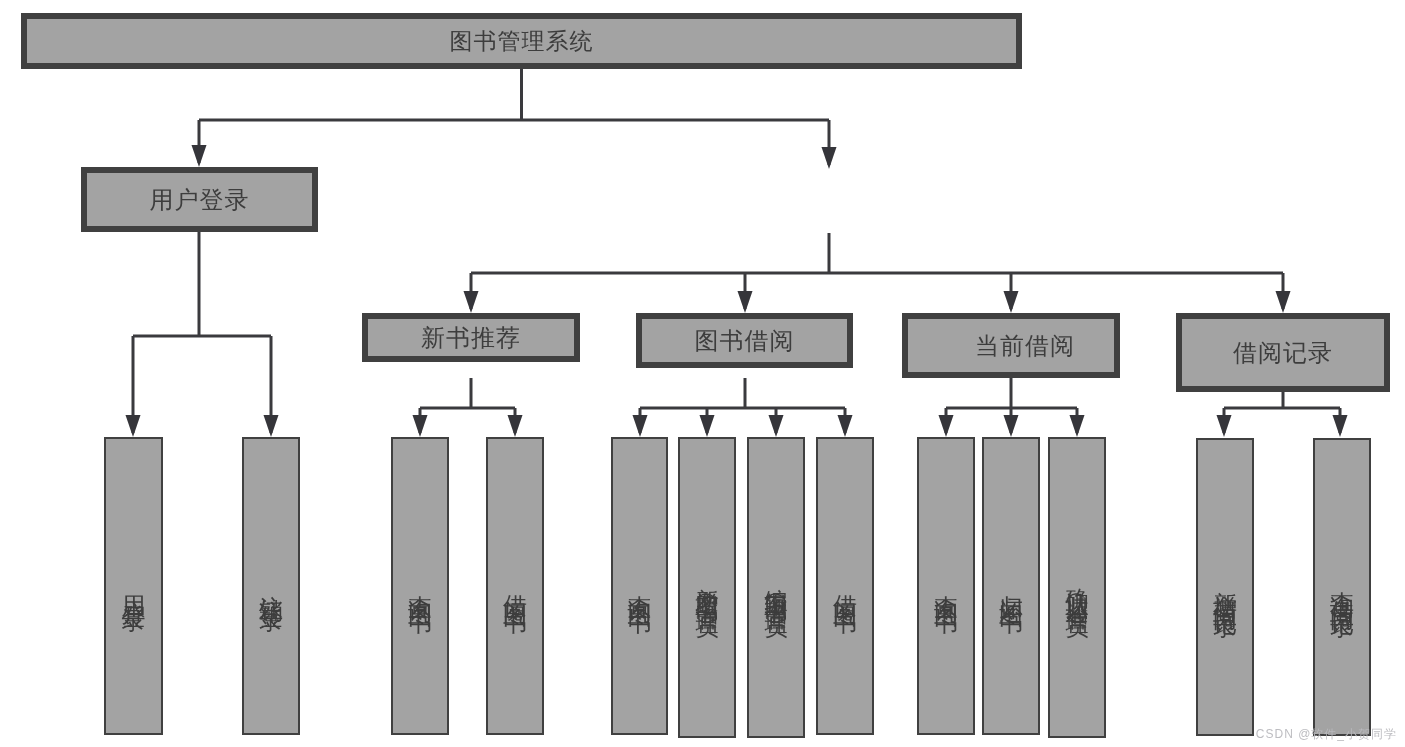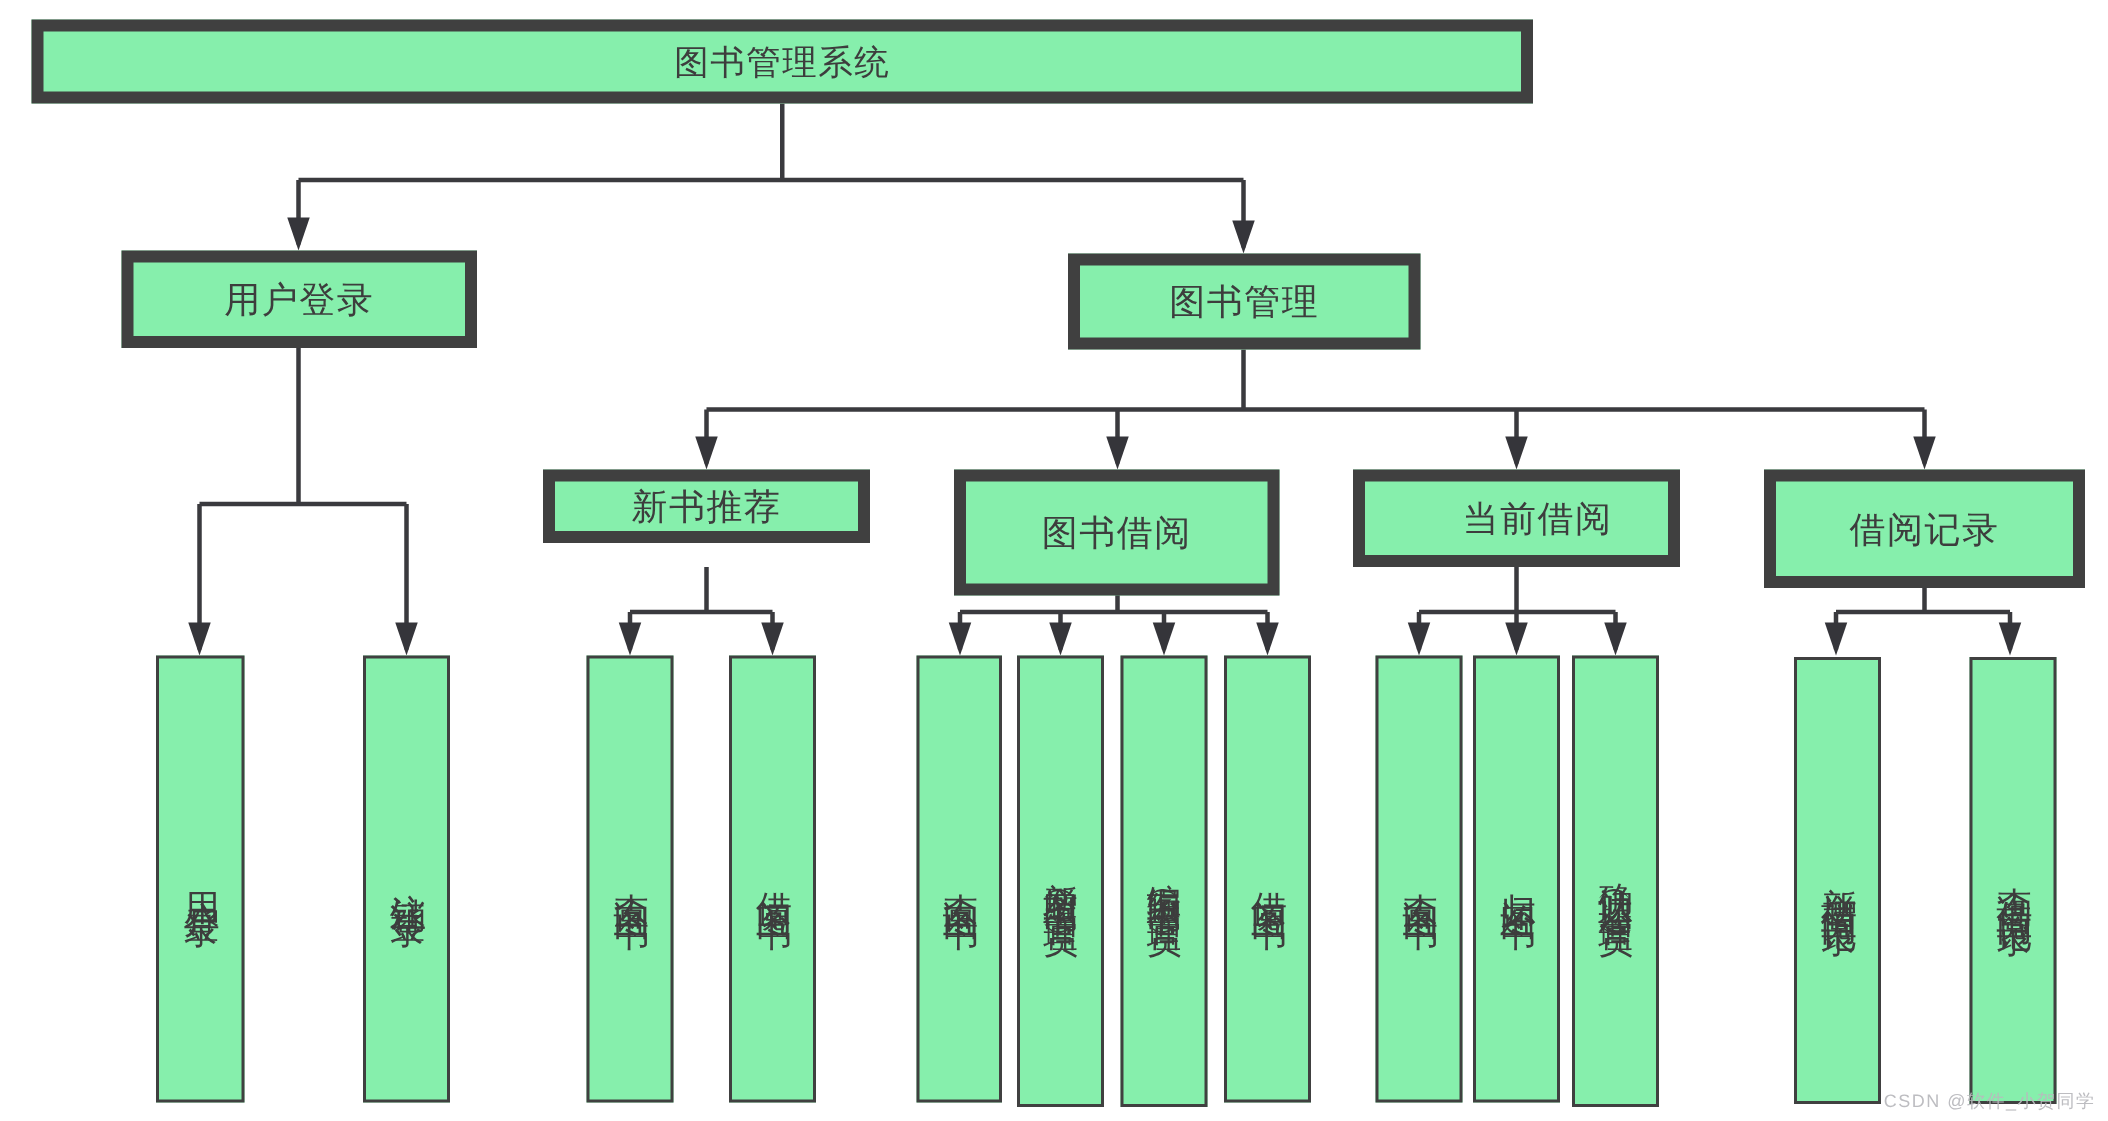--- a/index.html
+++ b/index.html
@@ -23,22 +23,22 @@
     stroke-width: 3;
     fill: none;
   }
   svg.connectors polygon {
     fill: #35353a;
     stroke: none;
   }
   .node {
     position: absolute;
     box-sizing: border-box;
-    border: 8px solid #404040;
-    background: #86efac;
+    border: 6px solid #404040;
+    background: #a3a3a3;
     display: flex;
     align-items: center;
     justify-content: center;
     z-index: 2;
     font-size: 24px;
     letter-spacing: 1px;
     text-align: left;
   }
   .node.root { font-size: 23px; }
   .node.leaf {
@@ -98,24 +98,23 @@
     <polygon points="1069.5,415 1084.5,415 1077,437"></polygon>
 
     <path d="M1283 378 L1283 408 M1224 408 L1340 408 M1224 408 L1224 433 M1340 408 L1340 433"></path>
     <polygon points="1216.5,415 1231.5,415 1224,437"></polygon>
     <polygon points="1332.5,415 1347.5,415 1340,437"></polygon>
   </svg>
 
   <div class="node root" style="left:21px; top:13px; width:1001px; height:56px;">图书管理系统</div>
 
   <div class="node" style="left:81px; top:167px; width:237px; height:65px;">用户登录</div>
-  <div class="node" style="left:712px; top:169px; width:235px; height:64px;">图书管理</div>
 
   <div class="node" style="left:362px; top:313px; width:218px; height:49px;">新书推荐</div>
-  <div class="node" style="left:636px; top:313px; width:217px; height:84px;">图书借阅</div>
+  <div class="node" style="left:636px; top:313px; width:217px; height:55px;">图书借阅</div>
   <div class="node" style="left:902px; top:313px; width:218px; height:65px;padding-left:28px;">当前借阅</div>
   <div class="node" style="left:1176px; top:313px; width:214px; height:79px;">借阅记录</div>
 
   <div class="node leaf" style="left:104px; top:437px; width:59px; height:298px;">用户登录</div>
   <div class="node leaf" style="left:242px; top:437px; width:58px; height:298px;">注销登录</div>
 
   <div class="node leaf" style="left:391px; top:437px; width:58px; height:298px;">查询图书</div>
   <div class="node leaf" style="left:486px; top:437px; width:58px; height:298px;">借阅图书</div>
 
   <div class="node leaf" style="left:611px; top:437px; width:57px; height:298px;">查询图书</div>

